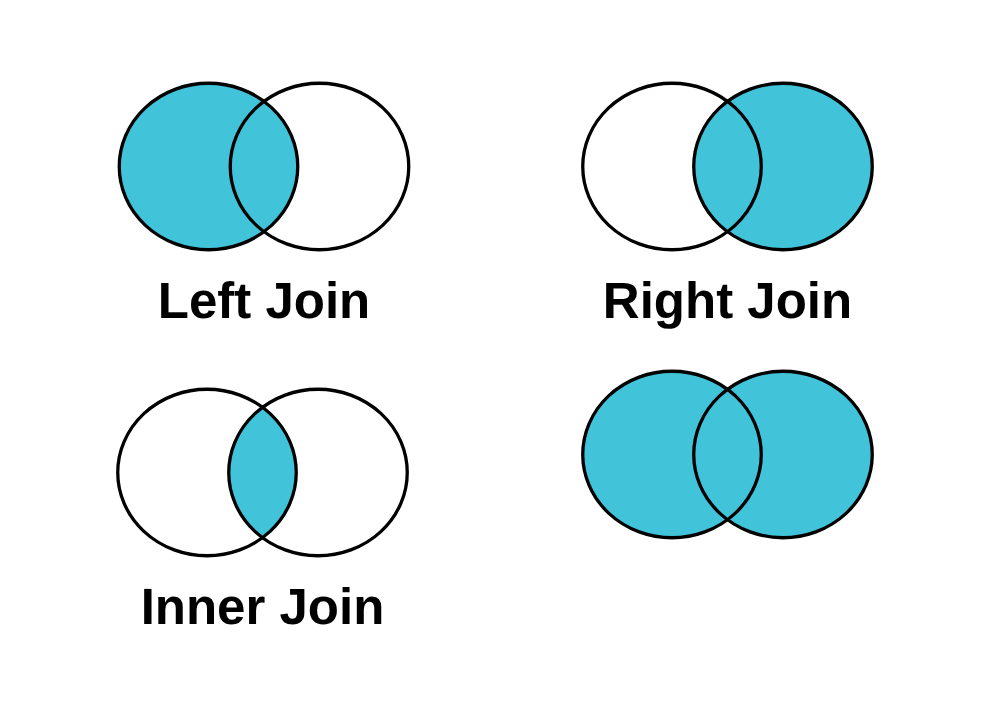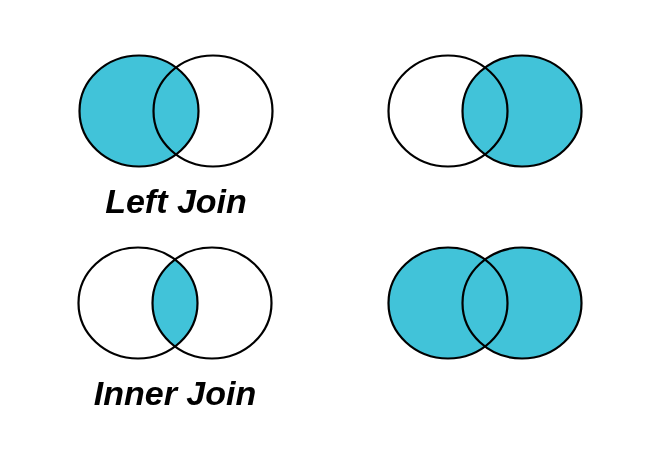--- a/index.html
+++ b/index.html
@@ -14,40 +14,39 @@
     background: #ffffff;
     overflow: hidden;
     font-family: "Liberation Sans", sans-serif;
   }
   .venn-cell {
     position: absolute;
     width: 236px;
     display: flex;
     flex-direction: column;
     align-items: center;
-    font-style: italic;
   }
   .venn-cell svg {
     display: block;
     width: 208px;
     height: 130px;
   }
   .venn-label {
     margin-top: 8px;
     font-size: 34px;
     font-weight: bold;
     line-height: 35px;
     color: #000000;
     text-align: center;
     letter-spacing: 0px;
     white-space: normal;
   }
   .cell-top-left     { left: 58px;  top: 46px; }
   .cell-top-right    { left: 367px; top: 46px; }
-  .cell-bottom-left  { left: 57px;  top: 238px; }
+  .cell-bottom-left  { left: 57px;  top: 250px; }
   .cell-bottom-right { left: 367px; top: 238px; }
 </style>
 </head>
 <body>
 
 <div class="page">
 
   <div class="venn-cell cell-top-left">
     <svg viewBox="0 0 208 130">
         <ellipse cx="67" cy="65" rx="59.5" ry="55.5" fill="#41C3D9"></ellipse>
@@ -62,20 +61,21 @@
     <div class="venn-label">Left Join</div>
   </div>
 
   <div class="venn-cell cell-top-right">
     <svg viewBox="0 0 208 130">
         <ellipse cx="67" cy="65" rx="59.5" ry="55.5" fill="#FFFFFF"></ellipse>
         <ellipse cx="141" cy="65" rx="59.5" ry="55.5" fill="#41C3D9"></ellipse>
         <ellipse cx="67" cy="65" rx="59.5" ry="55.5" fill="none" stroke="#000000" stroke-width="2.2"></ellipse>
         <ellipse cx="141" cy="65" rx="59.5" ry="55.5" fill="none" stroke="#000000" stroke-width="2.2"></ellipse>
       </svg>
+    <div class="venn-label">Right Join</div>
   </div>
 
   <div class="venn-cell cell-bottom-left">
     <svg viewBox="0 0 208 130">
         <ellipse cx="67" cy="65" rx="59.5" ry="55.5" fill="#FFFFFF"></ellipse>
         <ellipse cx="141" cy="65" rx="59.5" ry="55.5" fill="#FFFFFF"></ellipse>
         <clipPath id="venn-clip-2">
           <ellipse cx="67" cy="65" rx="59.5" ry="55.5" fill="#000"></ellipse>
         </clipPath>
         <ellipse cx="141" cy="65" rx="59.5" ry="55.5" fill="#41C3D9" clip-path="url(#venn-clip-2)"></ellipse>

